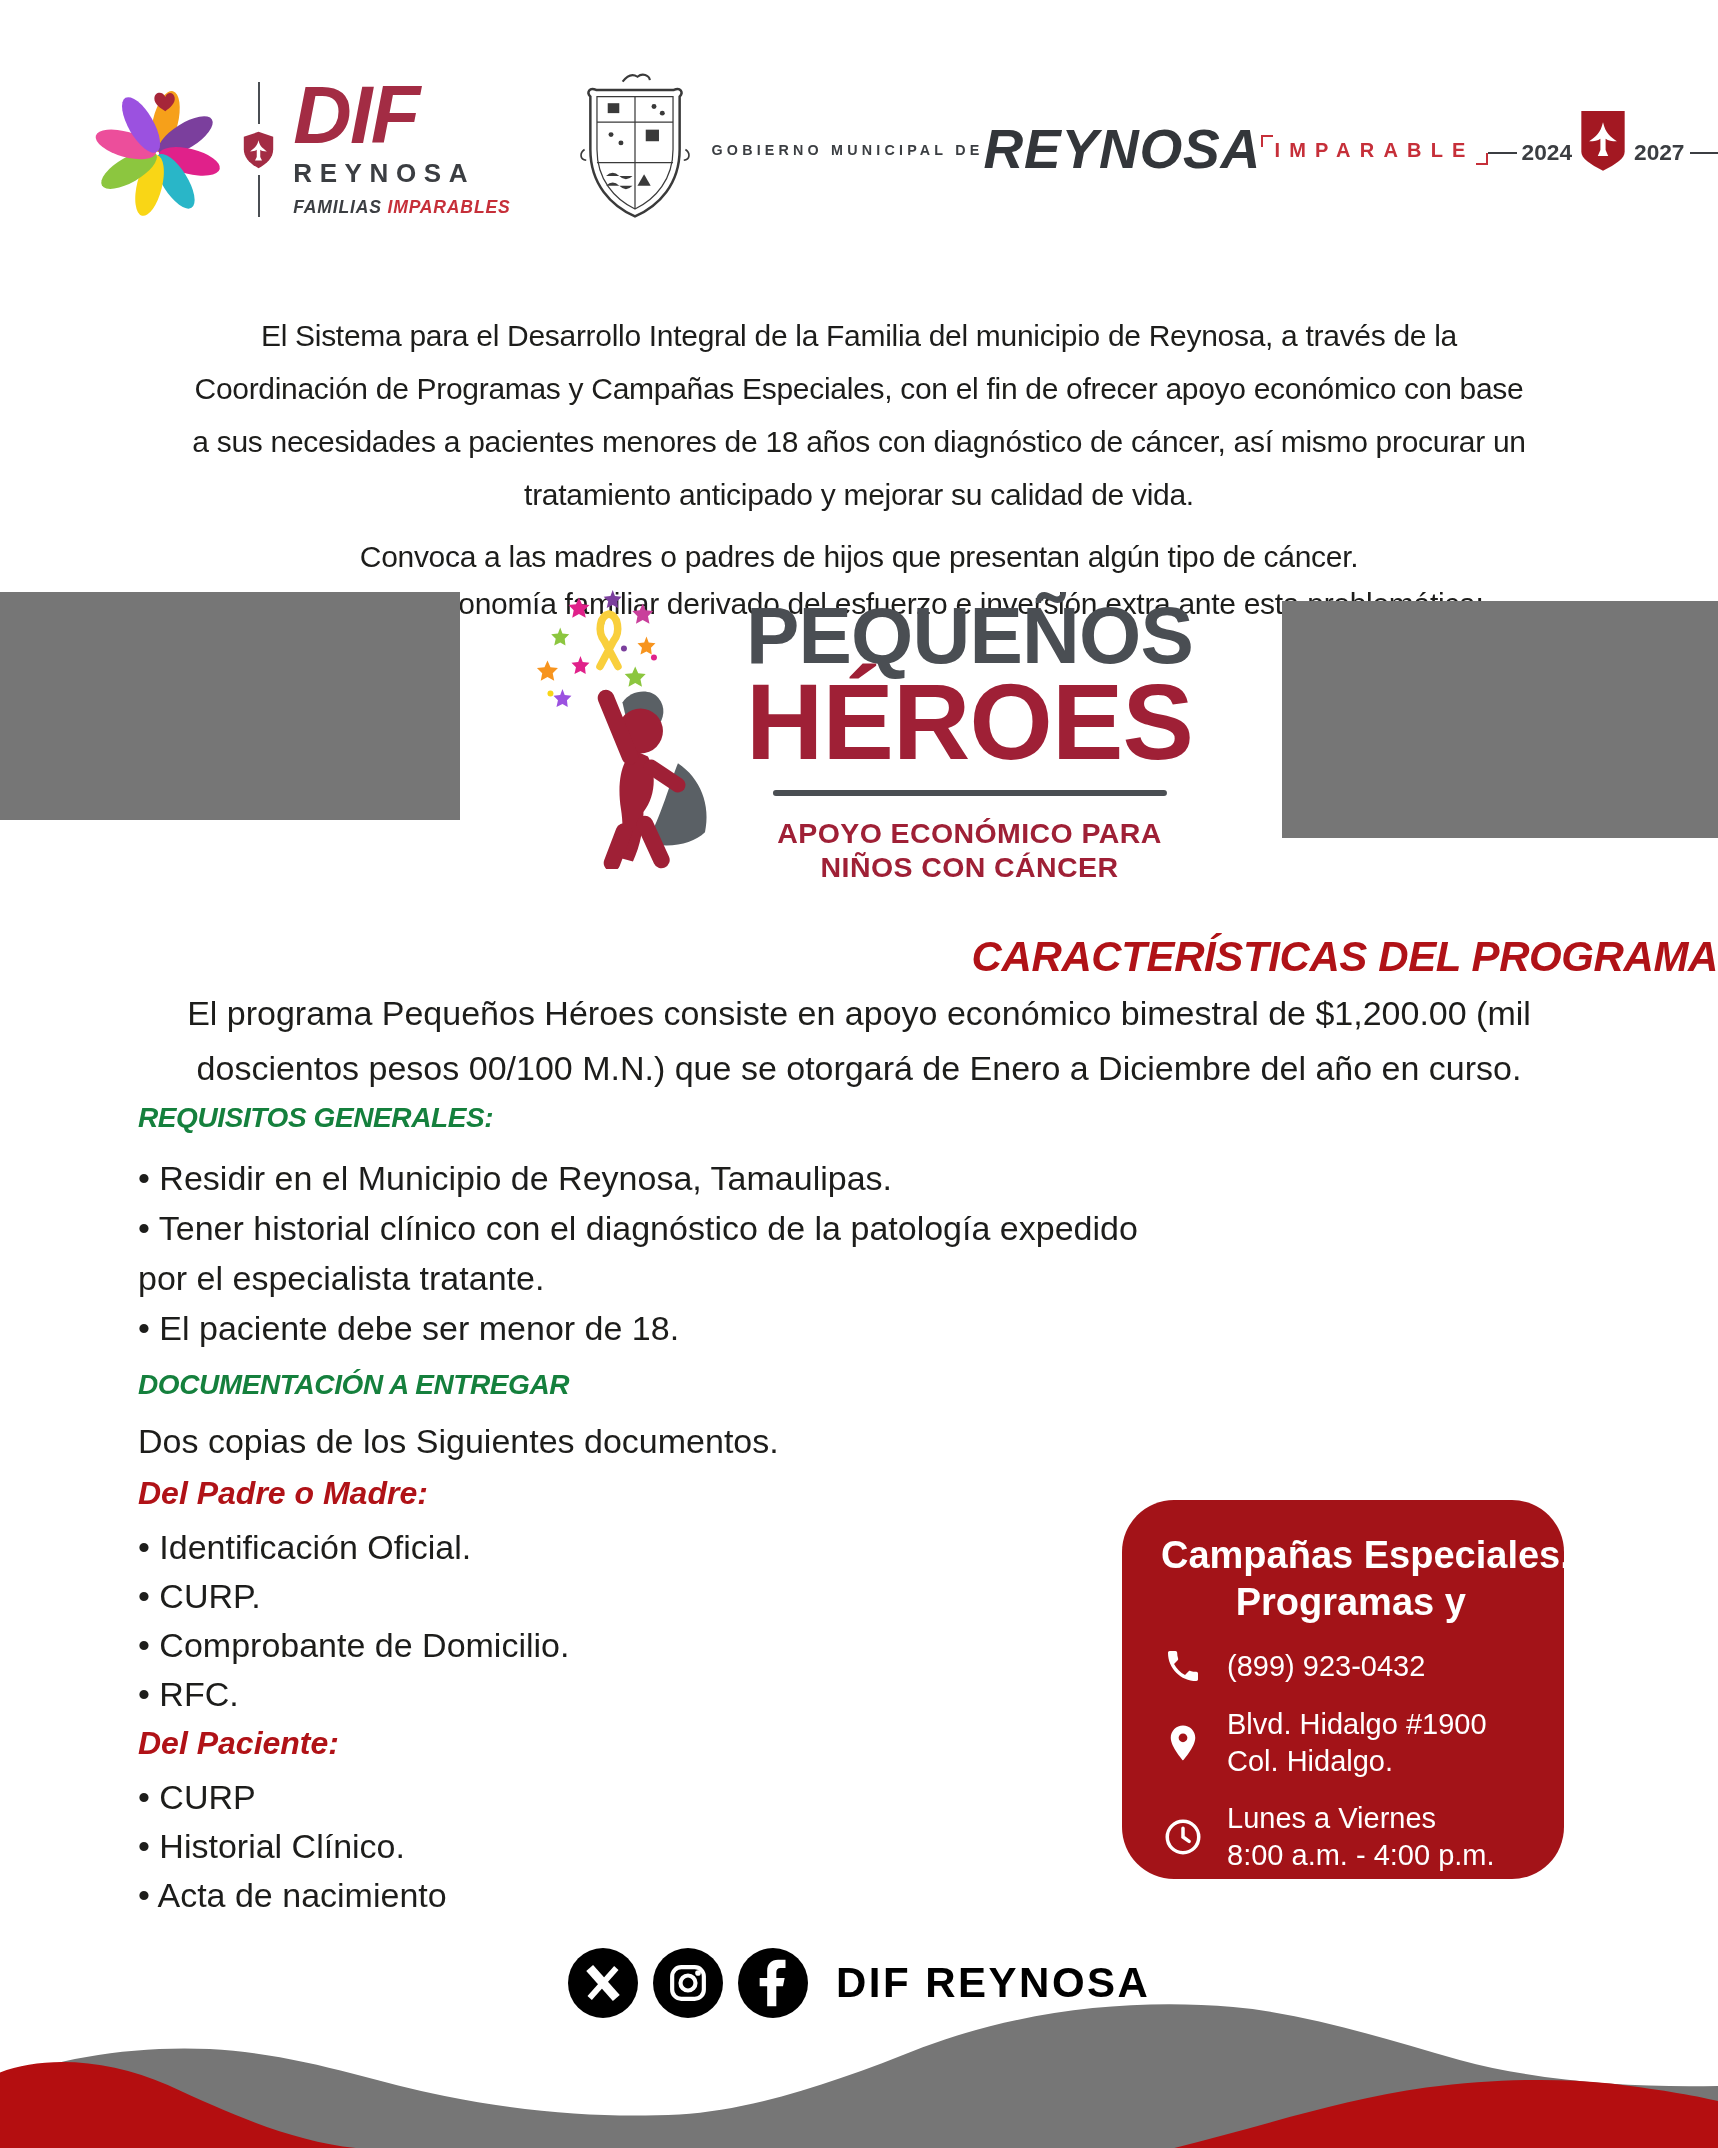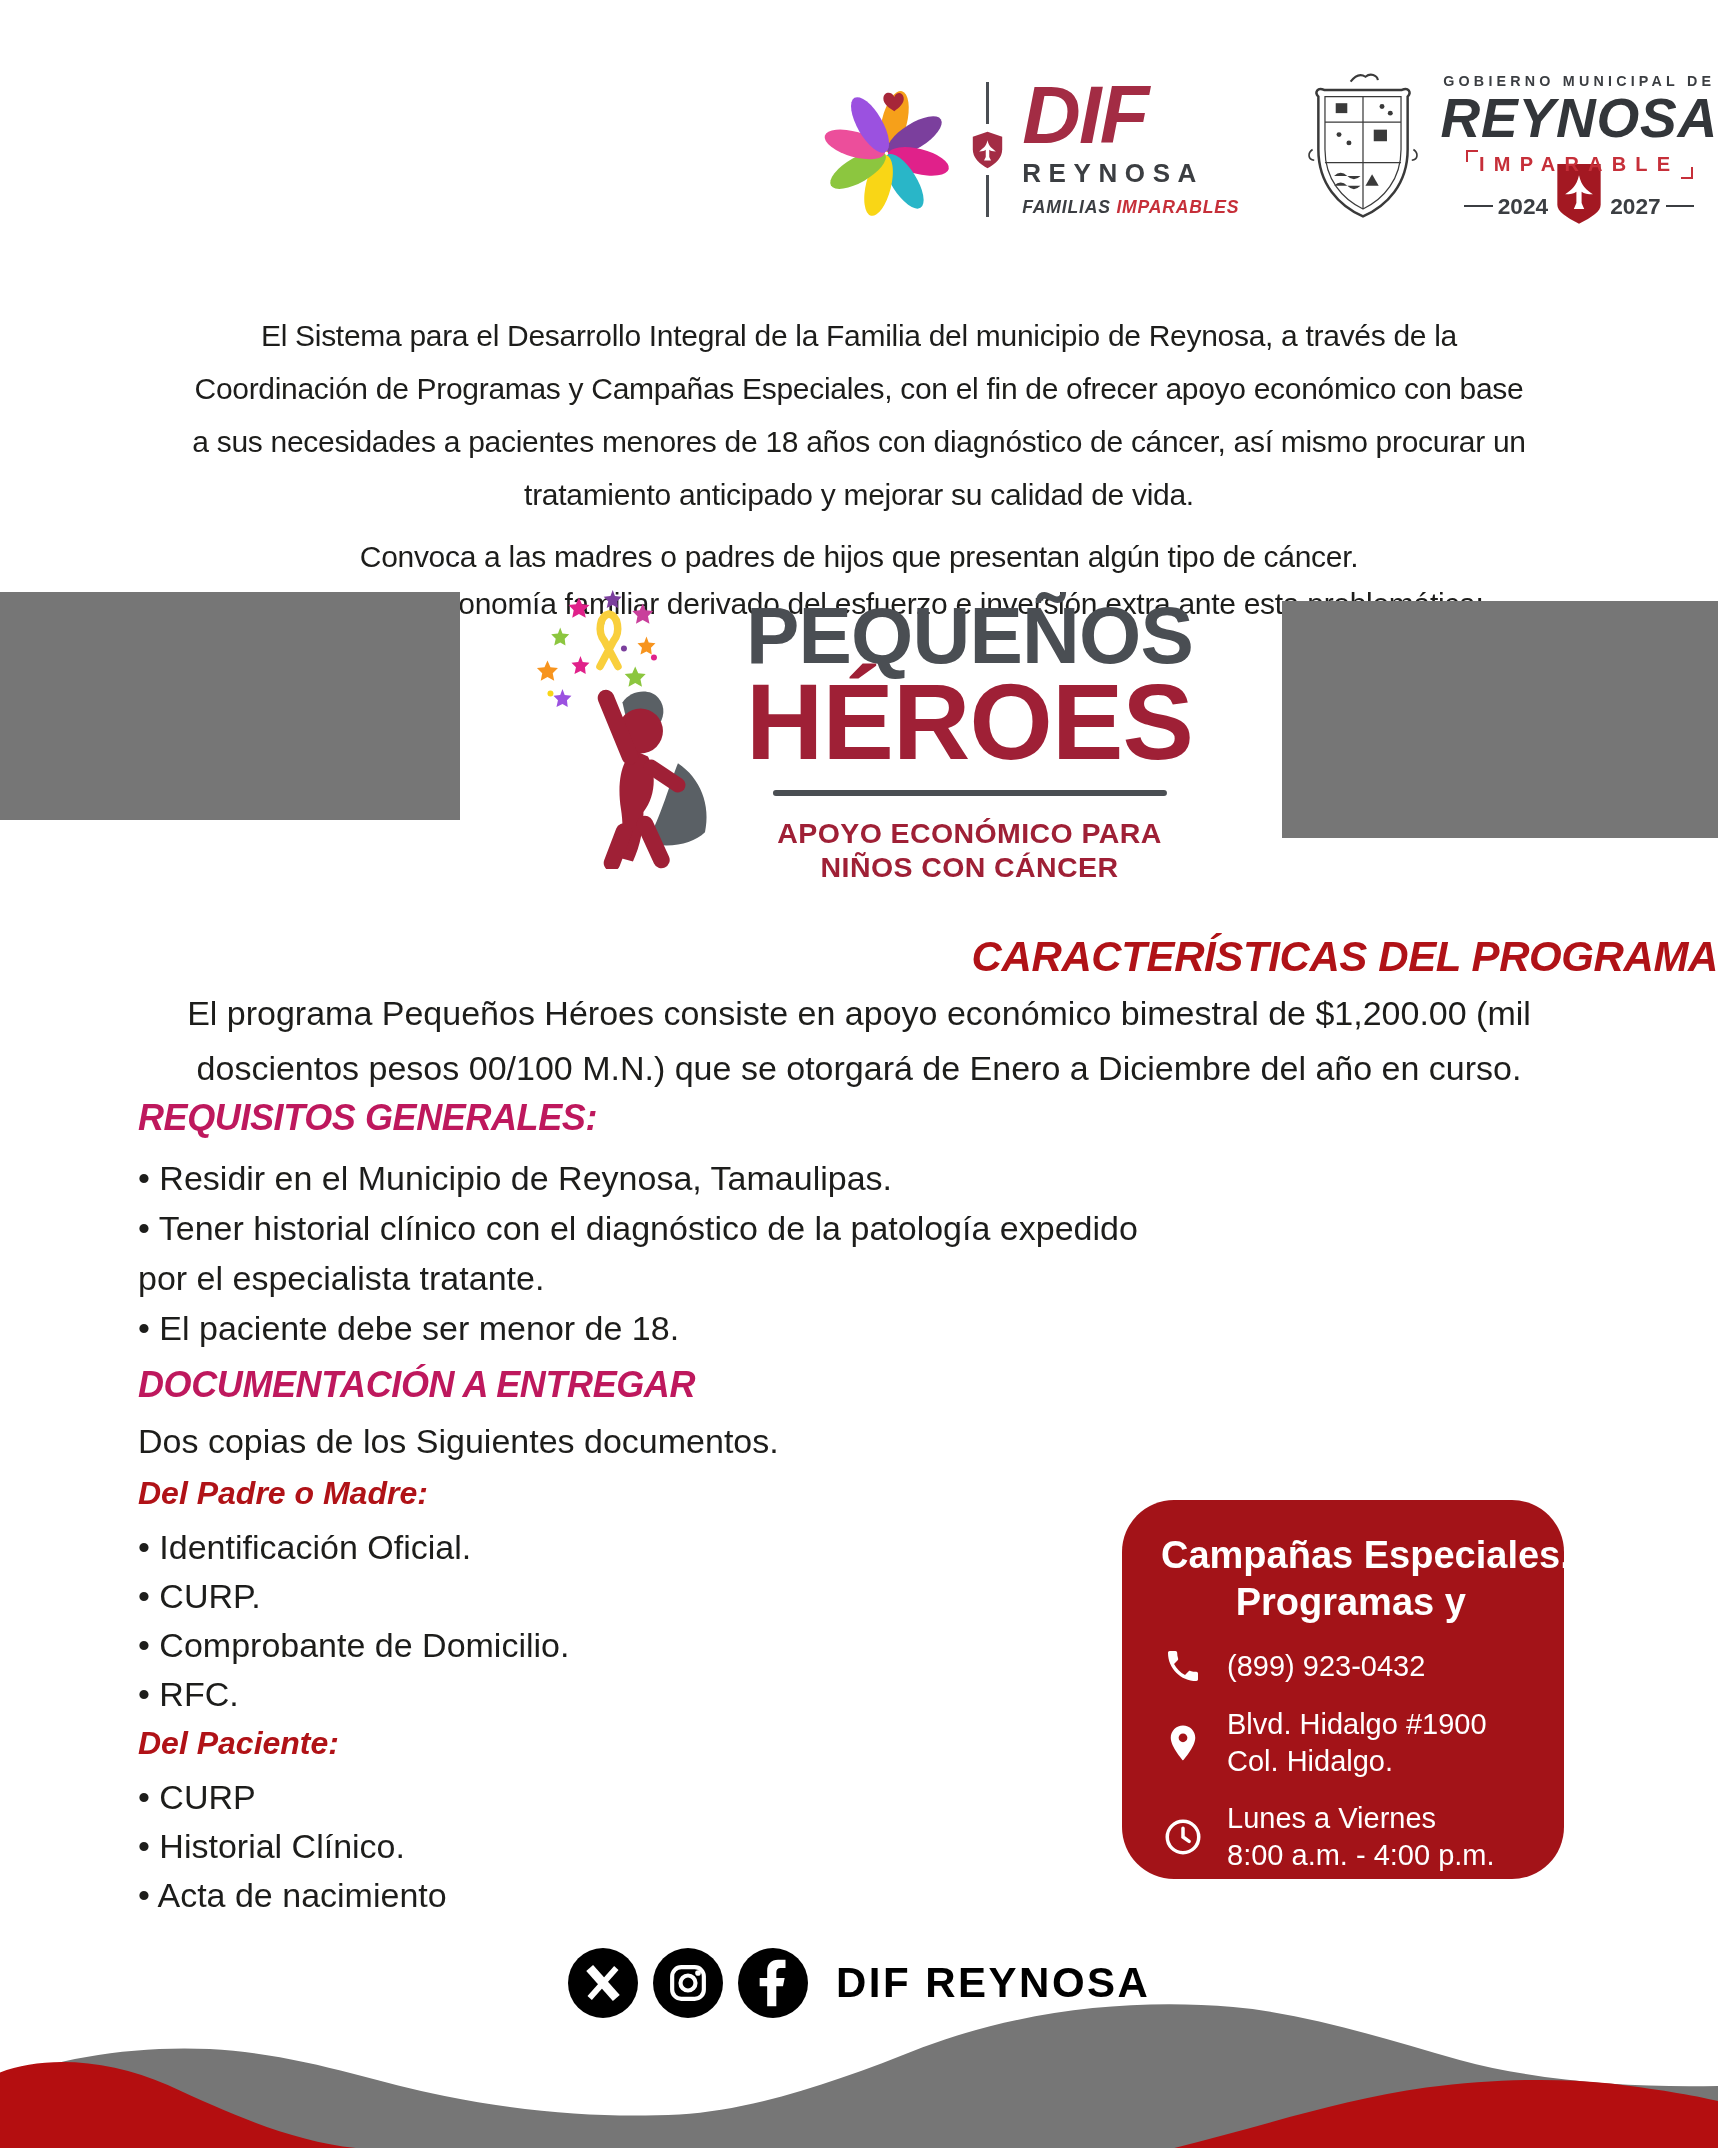--- a/index.html
+++ b/index.html
@@ -13,21 +13,21 @@
   .dif-divider{display:flex;flex-direction:column;align-items:center;gap:4.2px;}
   .dif-divider .seg{width:2.5px;height:42px;background:#4a4e53;}
   .dif-shield svg{width:35px;height:42px;display:block;}
   .dif-text{display:flex;flex-direction:column;align-items:flex-start;}
   .dif-main{font-size:81px;line-height:69px;font-weight:bold;font-style:italic;color:#a32c44;letter-spacing:-1.7px;}
   .dif-sub{font-size:26px;font-weight:bold;color:#3b3e42;letter-spacing:7.6px;margin-top:8.4px;}
   .dif-tag{font-size:17.6px;font-weight:bold;font-style:italic;color:#3b3e42;letter-spacing:0.8px;margin-top:8.4px;}
   .dif-tag .red{color:#c62f39;}
   .city-logo{display:flex;align-items:center;gap:15px;}
   .city-crest svg{width:124px;height:161px;display:block;}
-  .city-text{display:flex;flex-direction:column;align-items:center;}
+  .city-text{display:flex;align-items:center;}
   .city-small{font-size:14.3px;font-weight:bold;color:#3b3e42;letter-spacing:4.2px;}
   .city-main{font-size:55px;font-weight:bold;font-style:italic;color:#33363a;letter-spacing:0.8px;line-height:59px;}
   .city-motto{position:relative;font-size:20px;font-weight:bold;color:#c62f39;letter-spacing:9.2px;padding:3.4px 13.4px;margin-top:1.7px;}
   .city-motto::before{content:"";position:absolute;left:0;top:0;width:10px;height:10px;border-left:2.5px solid #c62f39;border-top:2.5px solid #c62f39;}
   .city-motto::after{content:"";position:absolute;right:0;bottom:0;width:10px;height:10px;border-right:2.5px solid #c62f39;border-bottom:2.5px solid #c62f39;}
   .city-years{display:flex;align-items:center;gap:5px;font-size:22.7px;font-weight:bold;color:#3b3e42;margin-top:6.7px;}
   .city-years .dash{width:28.5px;height:2.5px;background:#3b3e42;}
   .years-shield svg{width:52px;height:65px;display:block;margin-top:-25px;}
 
   
@@ -46,21 +46,21 @@
   .ph-bottom{font-size:107px;line-height:94px;font-weight:bold;color:#9f2036;letter-spacing:-0.8px;margin-top:-10px;}
   .ph-line{width:394px;height:5.9px;background:#4a4e53;border-radius:3.4px;margin:10px 0 8.4px;}
   .ph-tag{font-size:28.5px;line-height:34px;font-weight:bold;color:#9f2036;text-align:center;letter-spacing:0.4px;}
 
   
   .h-center{position:absolute;top:898px;left:0;width:100%;text-align:right;
             font-size:42px;font-weight:bold;font-style:italic;color:#b01217;letter-spacing:-0.4px;}
   .program-body{position:absolute;top:952px;left:0;width:100%;text-align:center;font-size:34px;line-height:55px;}
 
   .left-col{position:absolute;top:1095px;left:138px;width:1175px;}
-  .sec-heading{font-size:36px;line-height:45px;font-weight:bold;font-style:italic;color:#be185d;letter-spacing:-0.4px;margin:0 0 13.4px 0;}
+  .sec-heading{font-size:28px;line-height:45px;font-weight:bold;font-style:italic;color:#15803d;letter-spacing:-0.4px;margin:0 0 13.4px 0;}
   .sec-heading.mt{margin-top:8.4px;}
   .bullet,.cont,.col-intro{font-size:34px;line-height:50px;white-space:nowrap;}
   .bullet::before{content:"• ";}
   .col-intro{margin:0 0 11.7px 0;line-height:42px;}
   .sub-label{font-size:32px;line-height:39px;font-weight:bold;font-style:italic;color:#b01217;margin:5px 0 10px 0;}
   .doc-bullet{font-size:34px;line-height:49px;white-space:nowrap;}
   .doc-bullet::before{content:"• ";}
 
   
   .contact-card{position:absolute;top:1500px;left:1122px;width:442px;height:379px;background:#a31318;

